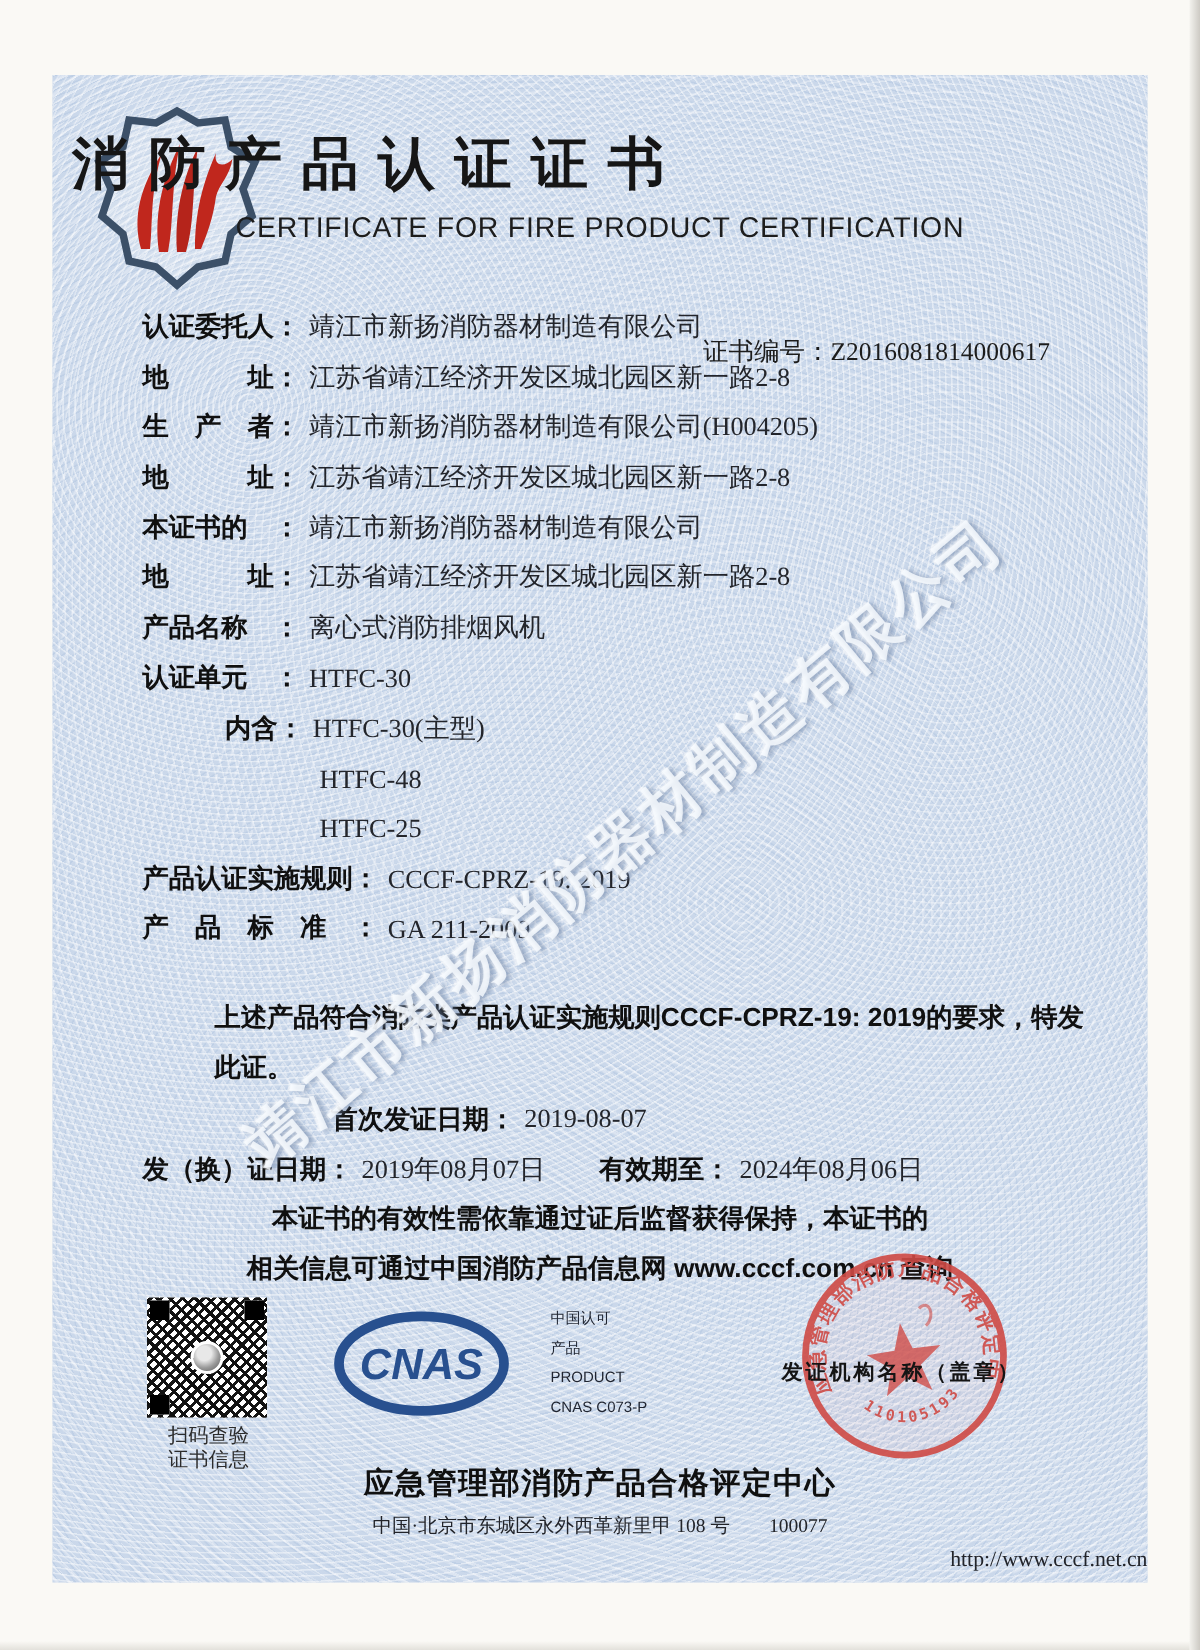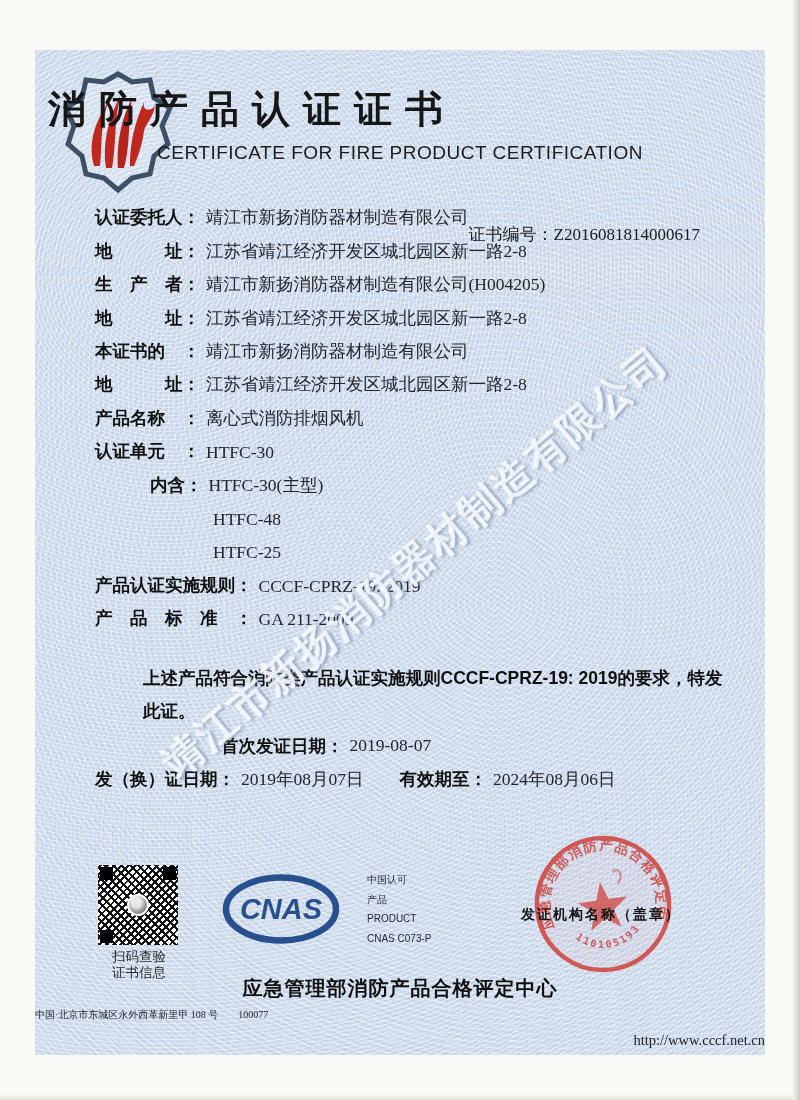--- a/index.html
+++ b/index.html
@@ -75,22 +75,22 @@
   .cnas-svg{position:absolute;left:186px;top:822px;width:120px;height:74px;}
   .accred{position:absolute;left:332px;top:820px;font-size:10px;line-height:19.5px;color:#1f2430;}
 
   .stamp-svg{position:absolute;left:492px;top:778px;width:152px;height:152px;z-index:3;opacity:.9;}
   .stamp-caption{position:absolute;left:486px;top:856px;z-index:4;
     font-size:14px;font-weight:bold;letter-spacing:2px;color:#141414;
     font-family:"Liberation Serif","DejaVu Serif",serif;}
 
   .org-name{position:absolute;left:0;top:925px;width:100%;text-align:center;
     font-size:20px;font-weight:bold;color:#101010;letter-spacing:1px;}
-  .org-addr{position:absolute;left:0;top:958px;width:100%;text-align:left;
-    font-size:10px;color:#22242a;font-family:"Liberation Serif","DejaVu Serif",serif;}
+  .org-addr{position:absolute;left:0;top:958px;width:100%;text-align:center;
+    font-size:13px;color:#22242a;font-family:"Liberation Serif","DejaVu Serif",serif;}
   .org-url{position:absolute;left:0;top:982px;width:100%;text-align:right;
     font-size:14.5px;color:#22242a;font-family:"Liberation Serif","DejaVu Serif",serif;}
 </style>
 </head>
 <body>
 
 <div class="panel">
 
   <svg class="logo" viewBox="0 0 120 128">
     <path d="M60,6 L74,14 L92,12 L96,30 L112,40 L104,58 L110,76 L96,88 L92,106 L74,110 L60,122 L46,110 L28,106 L24,88 L10,76 L16,58 L8,40 L24,30 L28,12 L46,14 Z" fill="rgba(255,255,255,0.18)" stroke="#3c5068" stroke-width="5" stroke-linejoin="miter"></path>
@@ -132,20 +132,24 @@
   </div>
 
   <div class="issue-row">
     <span class="lab">发（换）证日期：</span>
     <span class="val">2019年08月07日</span>
     <span class="gap36"></span>
     <span class="lab">有效期至：</span>
     <span class="val">2024年08月06日</span>
   </div>
 
+  <div class="notice">
+    <div>本证书的有效性需依靠通过证后监督获得保持，本证书的</div>
+    <div>相关信息可通过中国消防产品信息网 www.cccf.com.cn 查询</div>
+  </div>
 
   <div class="watermark">靖江市新扬消防器材制造有限公司</div>
 
   <div class="qr">
     <div class="finder f-tl"></div>
     <div class="finder f-tr"></div>
     <div class="finder f-bl"></div>
     <div class="qr-center"></div>
   </div>
   <div class="qr-caption">

